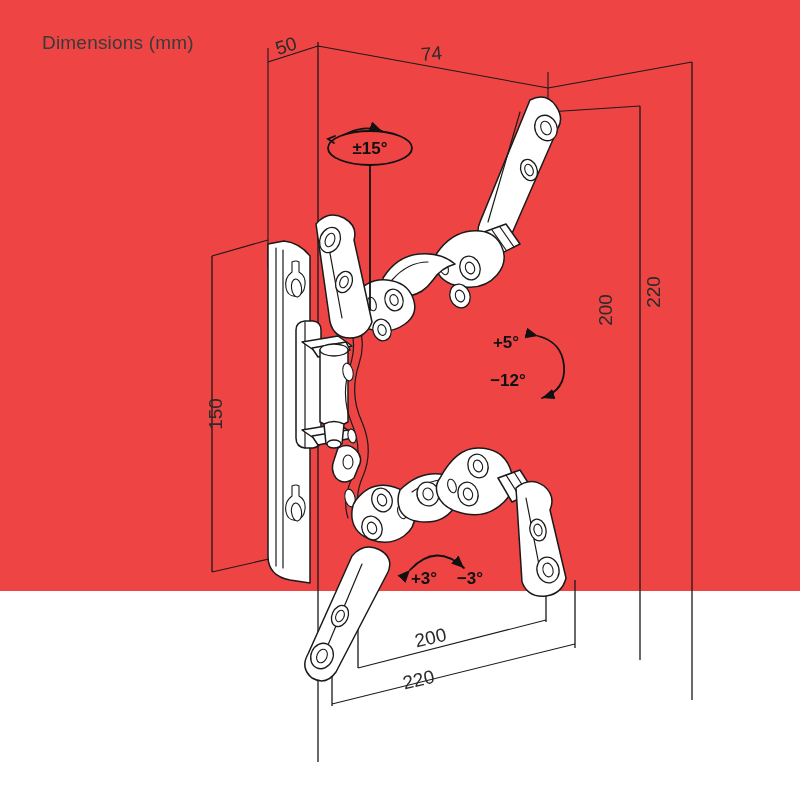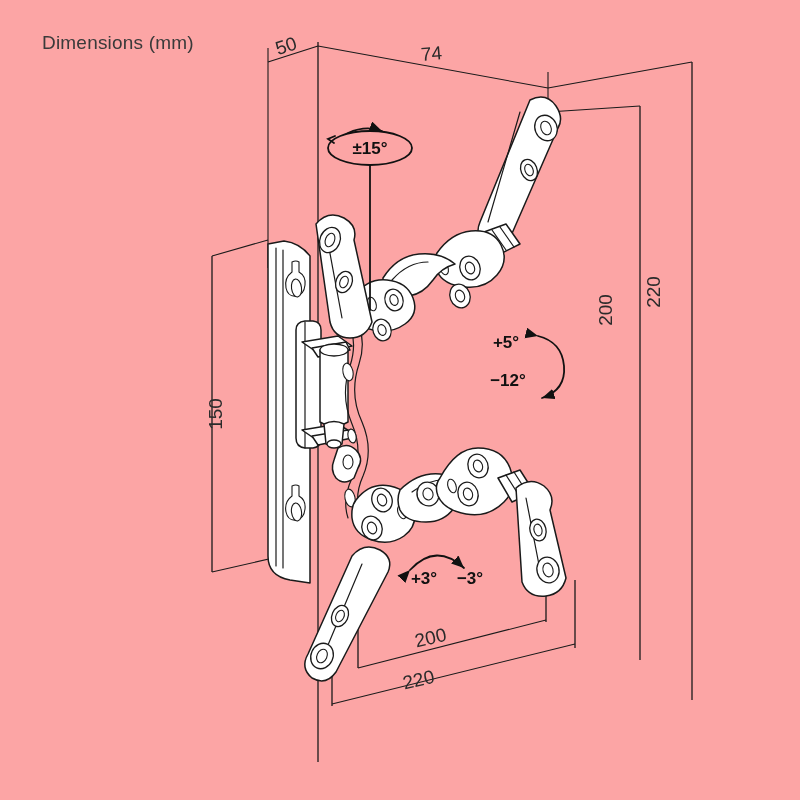--- a/index.html
+++ b/index.html
@@ -11,22 +11,22 @@
   body {
     width: 800px;
     height: 800px;
     font-family: "Liberation Sans", sans-serif;
     overflow: hidden;
     position: relative;
   }
   #stage {
     position: relative;
     width: 800px;
-    height: 800px;
-    background: #fca5a5;
+    height: 591px;
+    background: #ef4444;
   }
   #drawing {
     position: absolute;
     inset: 0;
     width: 800px;
     height: 800px;
     display: block;
   }
   .title-text {
     position: absolute;

